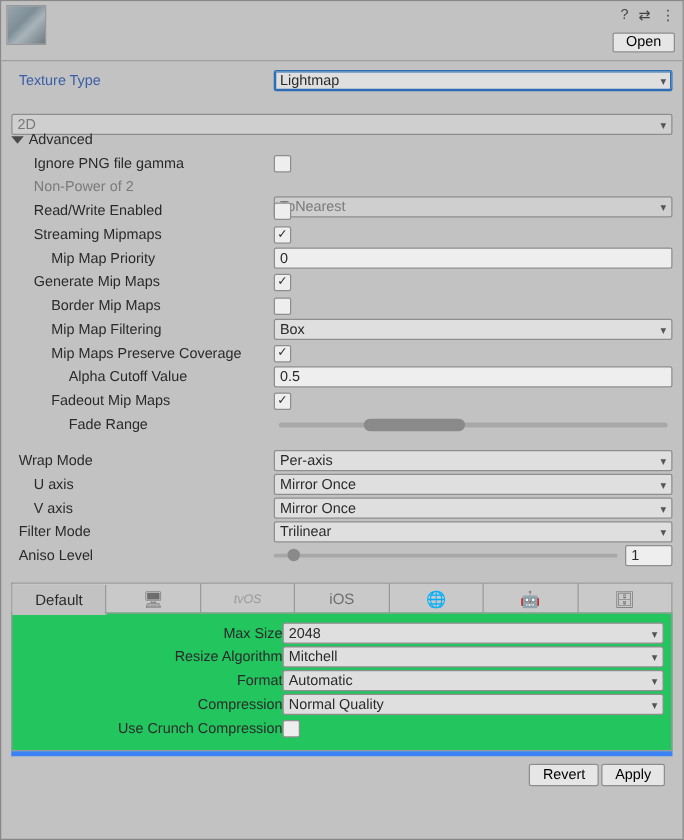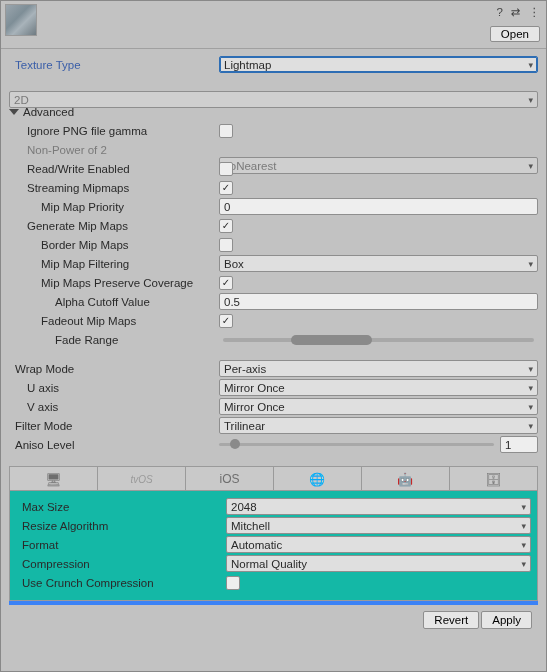--- a/index.html
+++ b/index.html
@@ -137,22 +137,23 @@
   .ptab.active {
     background: #c2c2c2;
     color: #2a2a2a;
     border-bottom: 1px solid #c2c2c2;
     position: relative; top: 1px;
   }
   .platform-panel {
     border: 1px solid #9a9a9a;
     border-top: 1px solid #9a9a9a;
     padding: 6px 6px 8px 6px;
-    background: #14b8a6;
+    background: #22c55e;
     margin-top: -1px;
+    text-align: right;
   }
   .footer {
     display: flex; justify-content: flex-end;
     padding: 6px 6px 6px 6px; gap: 2px;
     border-top: 4px solid #3b82f6;
   }
   .btn {
     background: #e6e6e6; border: 1px solid #8e8e8e;
     padding: 2px 10px; border-radius: 2px;
     font-size: 11.5px;
@@ -346,20 +347,21 @@
           <div class="knob" id="aniso-knob" style="left: 4%;"></div>
         </div>
         <div class="slider-val">
             <span>1</span>
           </div>
       </div>
     </div>
   </div>
 
   <div class="platform-tabs" id="ptabs">
+      <div class="ptab active">Default</div>
       <div class="ptab" style="font-size: 13px;">🖥</div>
       <div class="ptab" style="font-size: 10px; font-style: italic; color: rgb(154, 154, 154);">tvOS</div>
       <div class="ptab">iOS</div>
       <div class="ptab" style="font-size: 13px;">🌐</div>
       <div class="ptab" style="font-size: 13px;">🤖</div>
       <div class="ptab" style="font-size: 13px;">🗄</div>
     </div>
 
   <div class="platform-panel">
 

